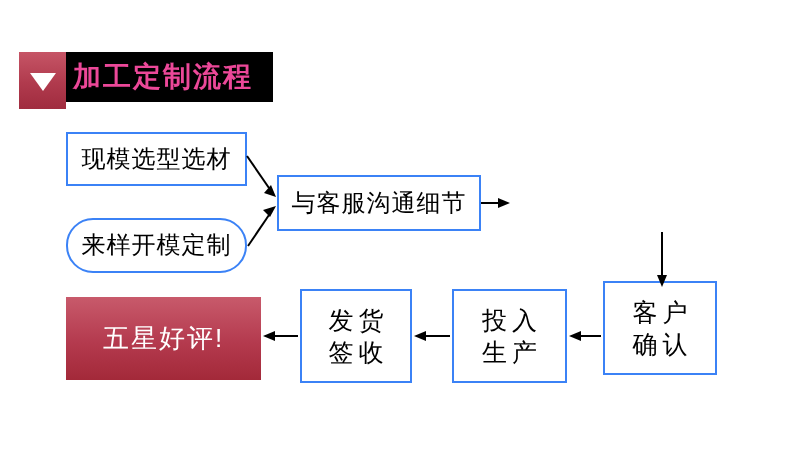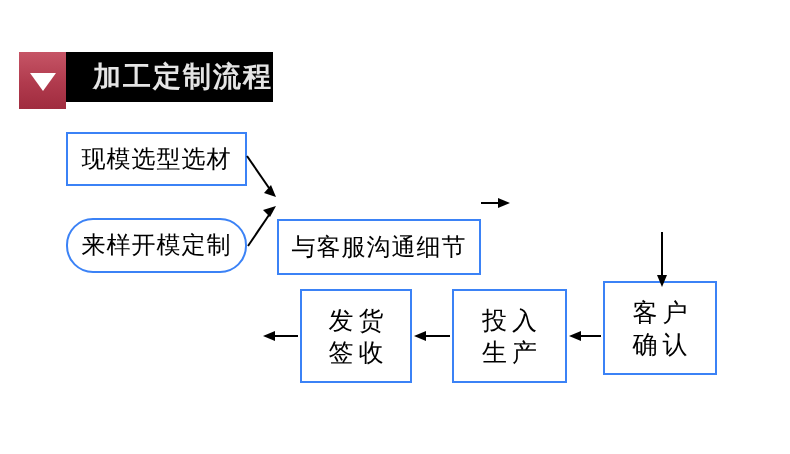--- a/index.html
+++ b/index.html
@@ -14,24 +14,24 @@
 
   
   .title-bar {
     position: absolute; left: 19px; top: 52px;
     width: 254px; height: 50px;
     background: #000000;
     display: flex; align-items: center;
     box-sizing: border-box;
   }
   .title-text {
-    color: #e5e5e5;
+    color: #ec4899;
     font-size: 28px; font-weight: bold;
     letter-spacing: 2px;
-    padding-left: 74px;
+    padding-left: 54px;
     white-space: nowrap;
   }
   .title-square {
     position: absolute; left: 19px; top: 52px;
     width: 47px; height: 57px;
     background: linear-gradient(180deg, #c65566 0%, #b03a4d 55%, #a02c3f 100%);
     display: flex; align-items: center; justify-content: center;
     z-index: 2;
   }
   .tri-down {
@@ -53,21 +53,21 @@
     color: #000000;
     text-align: center;
     line-height: 1.28;
   }
   .fbox.single { font-size: 24px; letter-spacing: 1px; white-space: nowrap; }
   .fbox.double { font-size: 25px; letter-spacing: 5px; }
   .fbox.double .ln { text-indent: 5px; }
 
   #box-xianmo  { left: 66px;  top: 132px; width: 181px; height: 54px; }
   #box-laiyang { left: 66px;  top: 218px; width: 181px; height: 55px; border-radius: 27px; }
-  #box-kefu    { left: 277px; top: 175px; width: 204px; height: 56px; margin-top: 44px; }
+  #box-kefu    { left: 277px; top: 175px; width: 204px; height: 56px; }
   #box-dayang  { left: 512px; top: 176px; width: 205px; height: 56px; }
   #box-kehu    { left: 603px; top: 281px; width: 114px; height: 94px; }
   #box-touru   { left: 452px; top: 289px; width: 115px; height: 94px; }
   #box-fahuo   { left: 300px; top: 289px; width: 112px; height: 94px; }
 
   #box-haoping {
     left: 66px; top: 297px; width: 195px; height: 83px;
     border: none;
     background: linear-gradient(180deg, #c85a6b 0%, #b43a4e 55%, #a32939 100%);
     color: #ffffff;
@@ -147,14 +147,17 @@
   </div>
   <div class="fbox double" id="box-touru">
     <span class="ln">投入</span>
     <span class="ln">生产</span>
   </div>
   <div class="fbox double" id="box-fahuo">
     <span class="ln">发货</span>
     <span class="ln">签收</span>
   </div>
 
+  <div class="fbox single" id="box-haoping">
+    <span>五星好评!</span>
+  </div>
 
 </div>
 
 </body></html>

